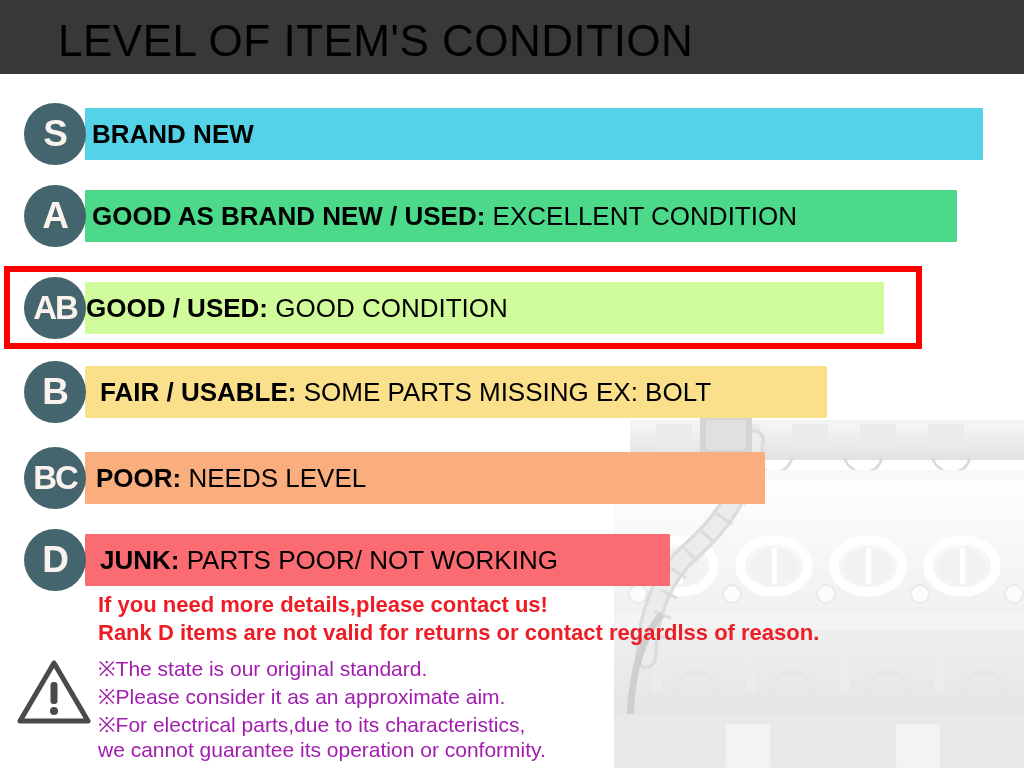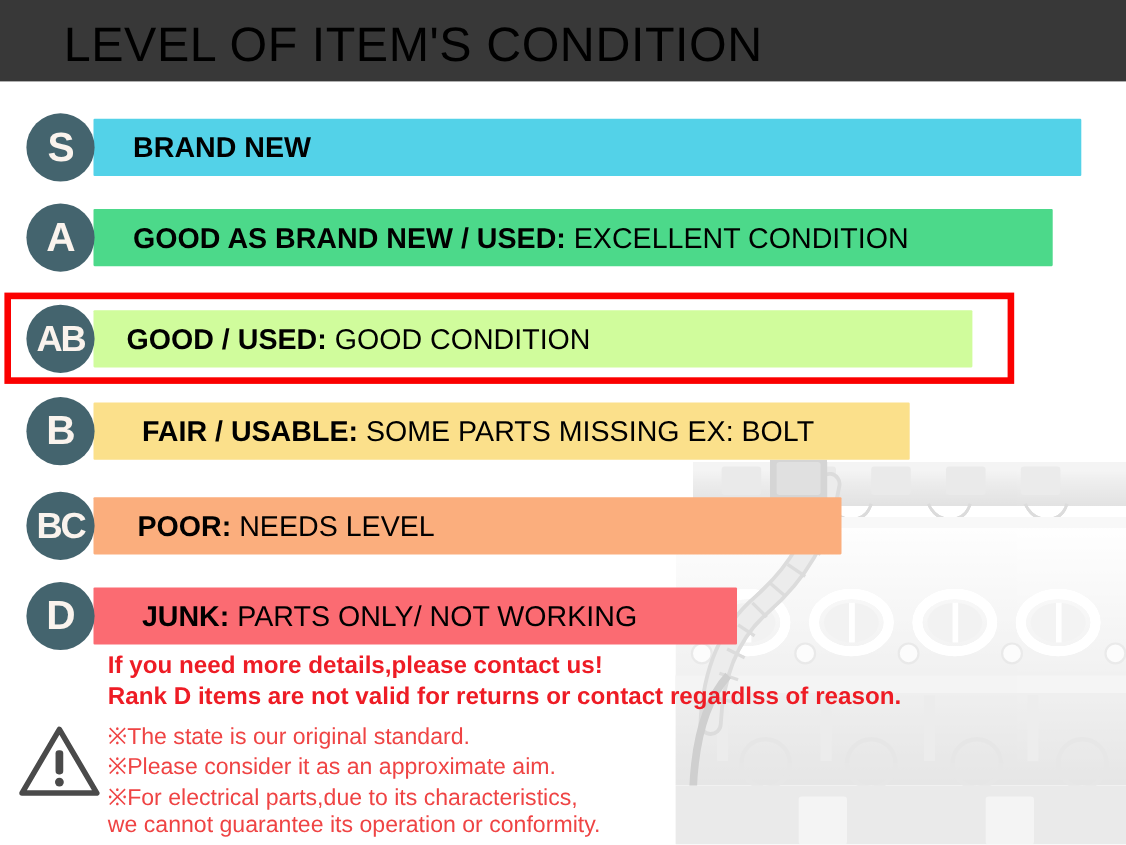--- a/index.html
+++ b/index.html
@@ -88,21 +88,21 @@
 
   .rank-text {
     position: absolute;
     left: 92px;
     top: 11px;
     font-size: 26px;
     color: #000000;
     white-space: nowrap;
     z-index: 4;
   }
-  .rank-text .b { font-weight: 700; margin-left: 29px; }
+  .rank-text .b { font-weight: 700; }
   .rank-text .n { font-weight: 400; }
   .rank-text.indent-1 { left: 100px; }
   .rank-text.indent-2 { left: 96px; }
 
   
   #ab-highlight {
     position: absolute;
     left: 4px;
     top: 266px;
     width: 918px;
@@ -129,21 +129,21 @@
     white-space: nowrap;
   }
   #note-red-1 { top: 0px; }
   #note-red-2 { top: 28px; }
 
   .note-gray {
     position: absolute;
     left: 98px;
     font-size: 21px;
     font-weight: 400;
-    color: #ef4444;
+    color: #a21caf;
     white-space: nowrap;
   }
   #note-gray-1 { top: 62px; }
   #note-gray-2 { top: 90px; }
   #note-gray-3 { top: 118px; }
   #note-gray-4 { top: 146px; }
 
   #warning-icon {
     position: absolute;
     left: 16px;
@@ -314,21 +314,21 @@
       <span class="b">POOR:</span><span class="n"> NEEDS LEVEL</span>
     </div>
   </div>
 
   <div class="rank-row" style="top:534px;">
     <div class="rank-bar" style="width:585px; background:#fb6b72;"></div>
     <div class="rank-badge">
       <span>D</span>
     </div>
     <div class="rank-text indent-1">
-      <span class="b">JUNK:</span><span class="n"> PARTS ONLY/ NOT WORKING</span>
+      <span class="b">JUNK:</span><span class="n"> PARTS POOR/ NOT WORKING</span>
     </div>
   </div>
 
   <div id="ab-highlight"></div>
 
   <div id="notes">
 
     <svg id="warning-icon" viewBox="0 0 76 68" aria-hidden="true">
       <path d="M38 5 L72 63 L4 63 Z" fill="none" stroke="#4a4a4a" stroke-width="5" stroke-linejoin="round"></path>
       <rect x="34.5" y="24" width="7" height="22" rx="3" fill="#4a4a4a"></rect>

